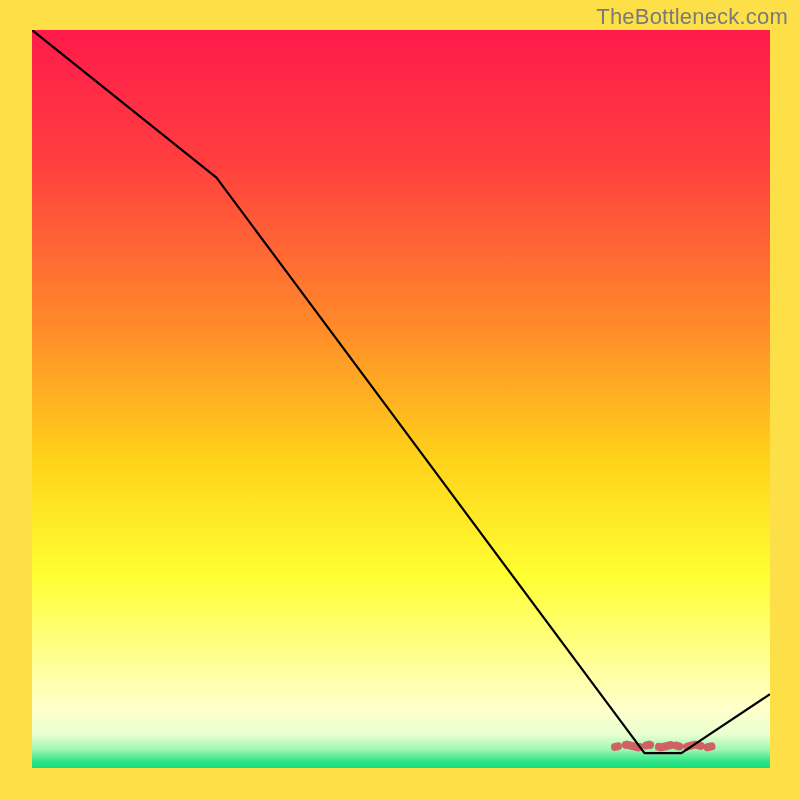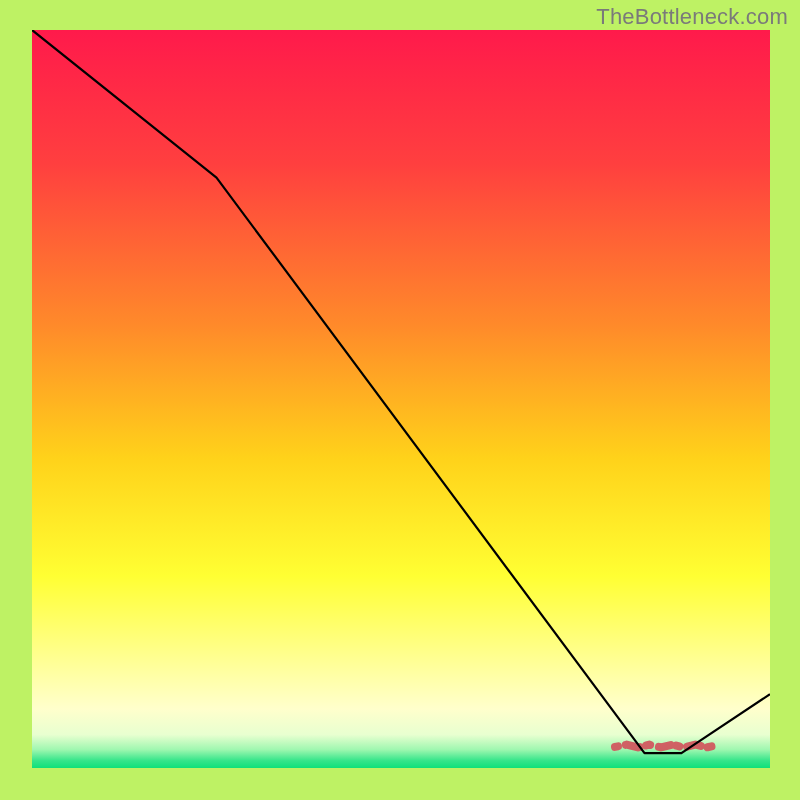--- a/index.html
+++ b/index.html
@@ -10,21 +10,21 @@
     background: #000;
     overflow: hidden;
     font-family: Arial, Helvetica, sans-serif;
   }
   .frame {
     position: absolute;
     left: 0;
     top: 0;
     width: 800px;
     height: 800px;
-    background: #bef264;
+    background: #fde047;
   }
   .watermark {
     position: absolute;
     top: 4px;
     right: 12px;
     color: #7a7a7a;
     font-size: 22px;
     letter-spacing: 0.2px;
     font-weight: 500;
   }

